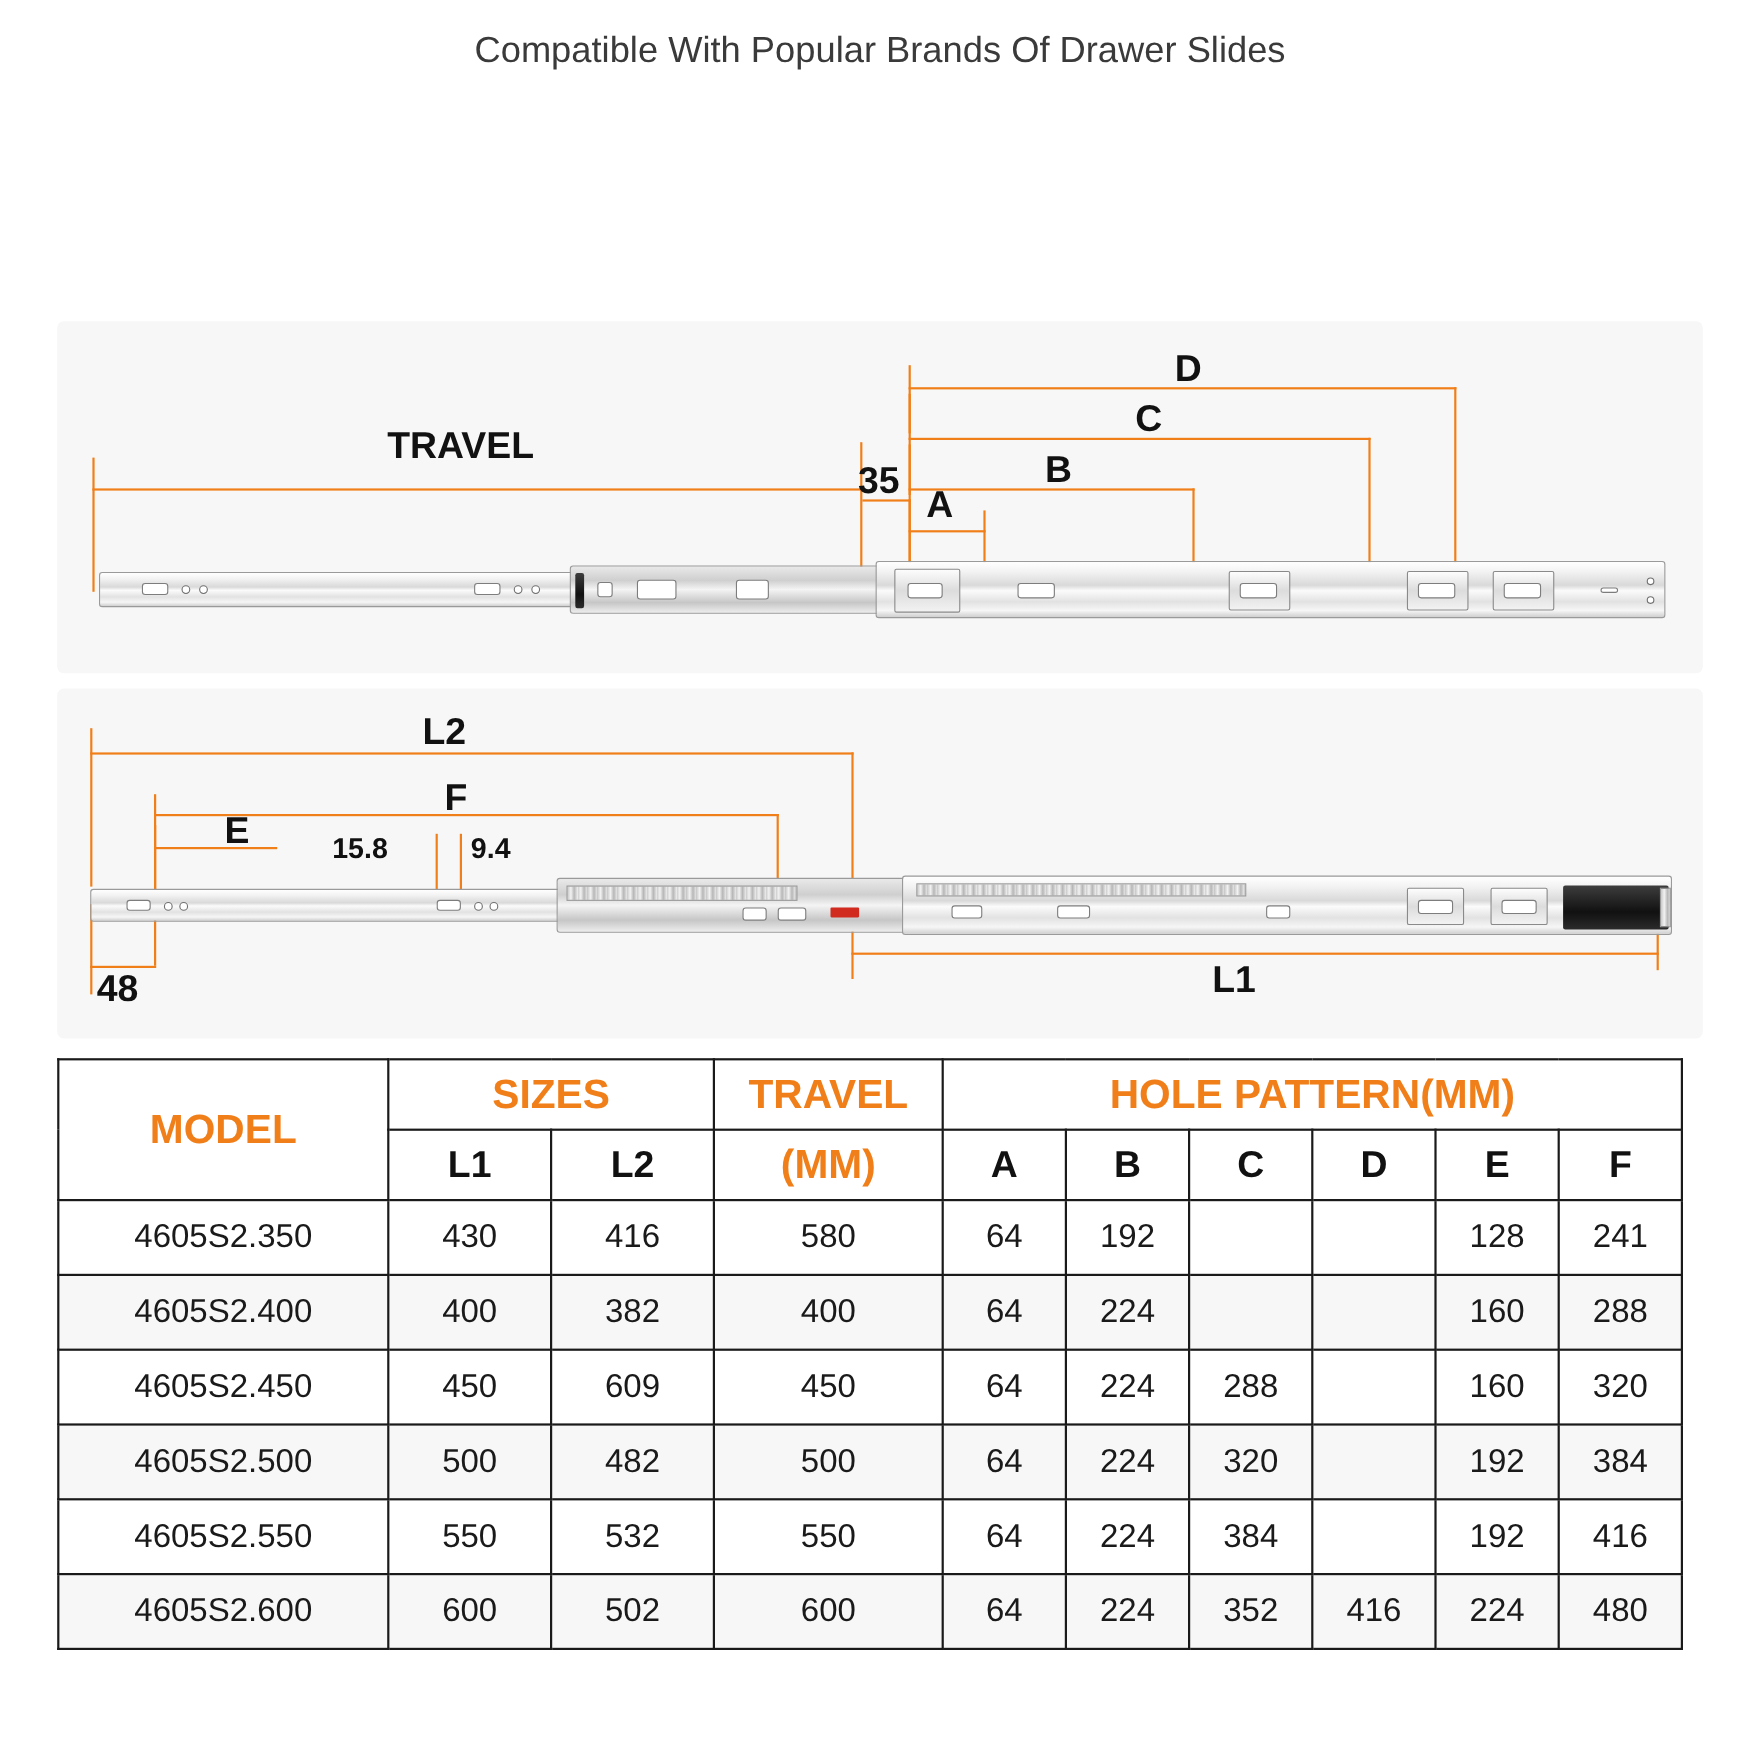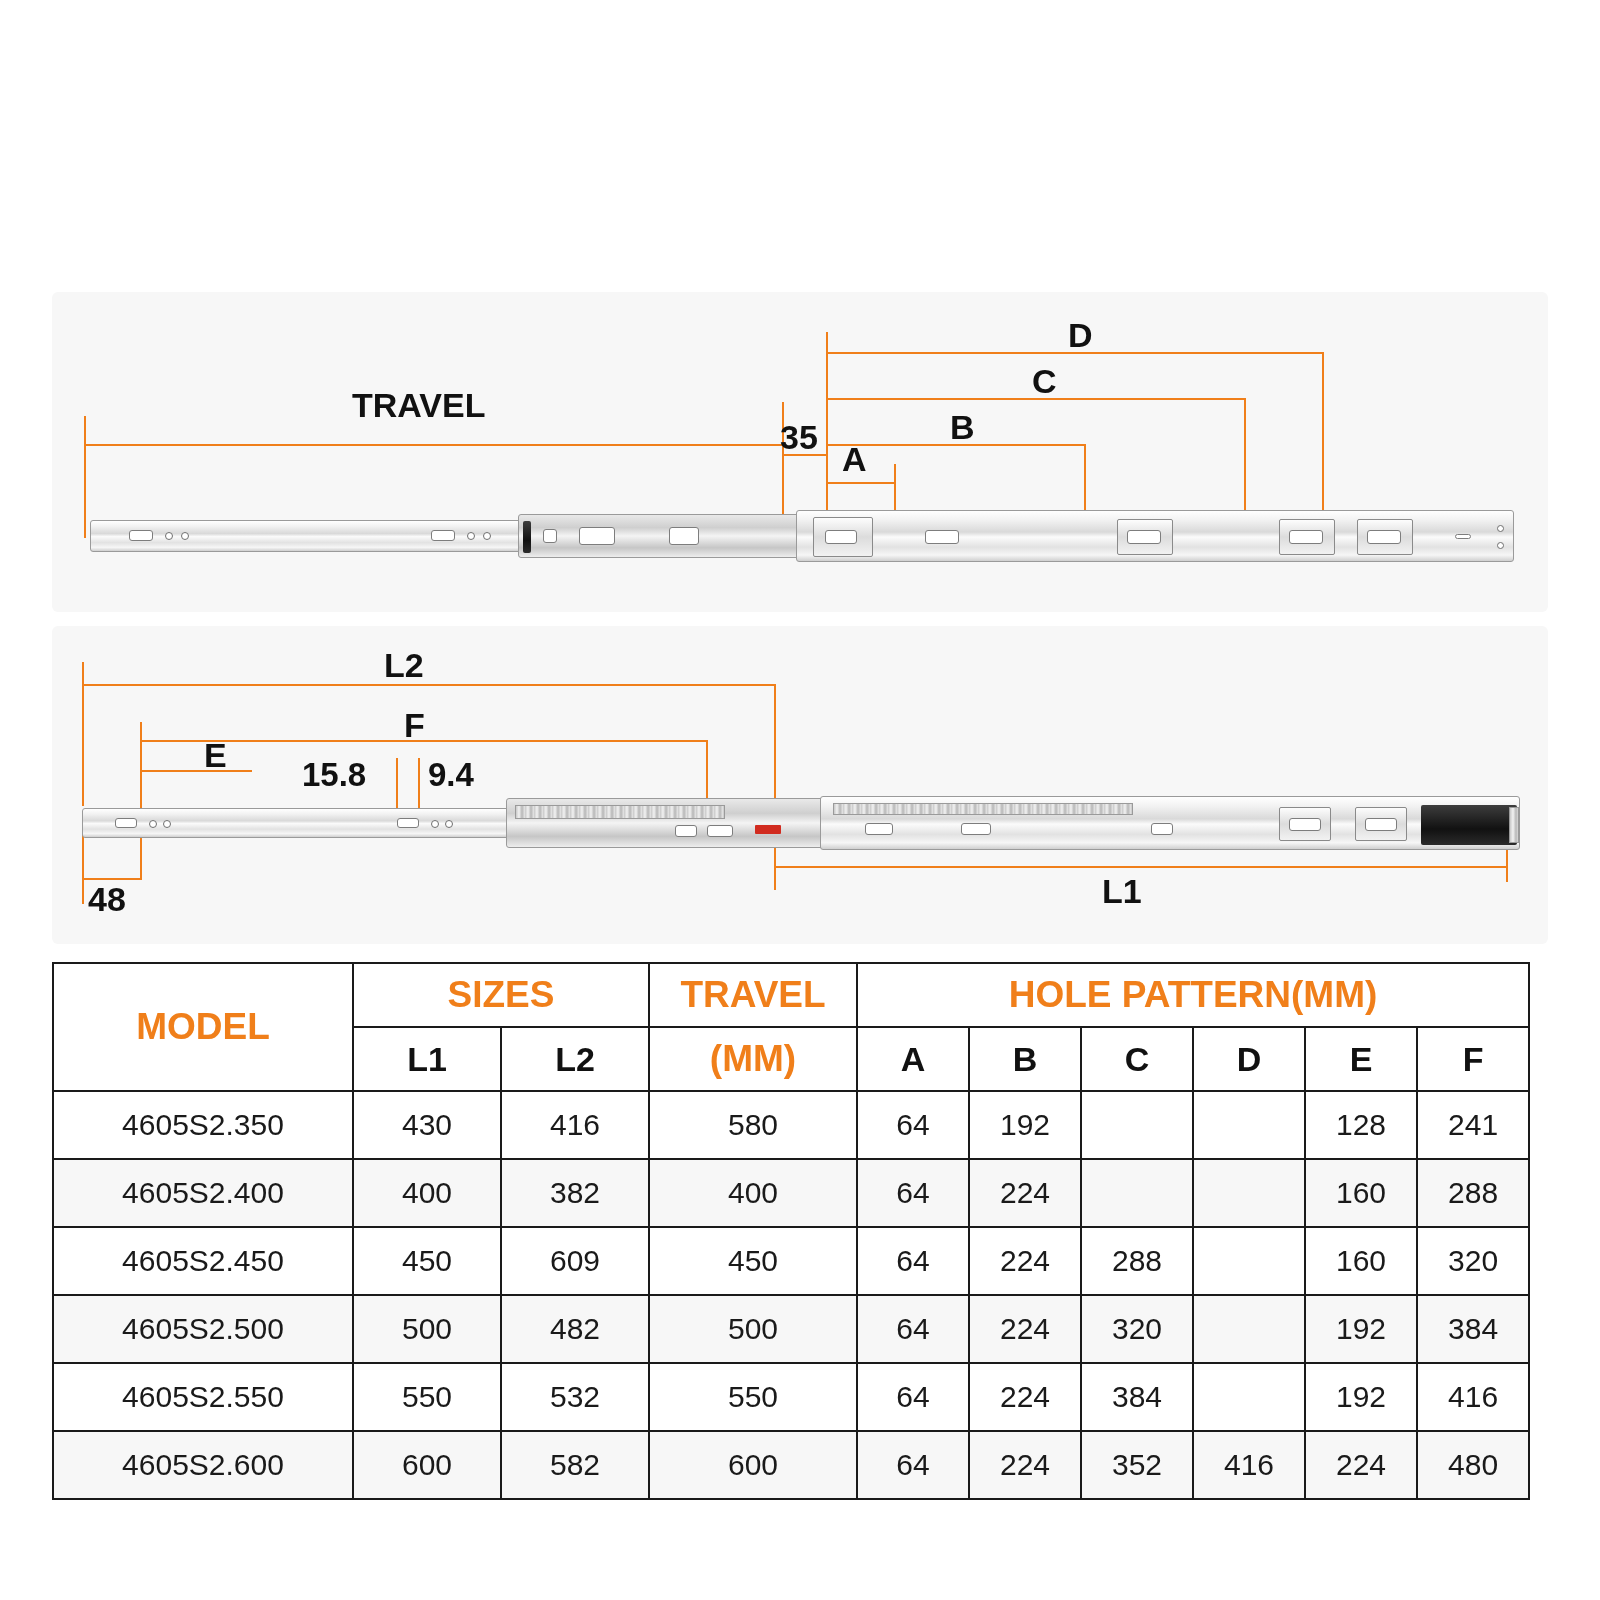--- a/index.html
+++ b/index.html
@@ -73,21 +73,21 @@
     background: #f07f1a;
   }
   .dim-label {
     position: absolute;
     font-size: 34px;
     font-weight: bold;
     color: #111;
     line-height: 1;
     white-space: nowrap;
   }
-  .dim-label.small { font-size: 33px; }
+  .dim-label.small { font-size: 26px; }
 
   
   .rail {
     position: absolute;
     border-radius: 3px;
     background: linear-gradient(to bottom,
         #ffffff 0%, #f2f2f2 18%, #d9d9d9 42%,
         #fbfbfb 52%, #e2e2e2 72%, #f6f6f6 88%, #cfcfcf 100%);
     border: 1px solid #9a9a9a;
     box-sizing: border-box;
@@ -177,20 +177,21 @@
   .col-model { width: 300px; }
   .col-l { width: 148px; }
   .col-travel { width: 208px; }
   .col-hole { width: 112px; }
 </style>
 </head>
 <body>
 
 <div class="page">
 
+  <p class="subtitle">Compatible With Popular Brands Of Drawer Slides</p>
 
   <div class="panel" id="panel-top">
 
     <div class="dim-line-v abs" style="left:32px; top:124px; height:122px;"></div>
     <div class="dim-line-h abs" style="left:32px; top:152px; width:700px;"></div>
     <div class="dim-line-v abs" style="left:730px; top:110px; height:136px;"></div>
     <div class="dim-label" style="left:300px; top:96px;">TRAVEL</div>
 
     <div class="dim-line-h abs" style="left:732px; top:162px; width:44px;"></div>
     <div class="dim-line-v abs" style="left:774px; top:162px; height:78px;"></div>
@@ -397,21 +398,21 @@
         <td>64</td>
         <td>224</td>
         <td>384</td>
         <td></td>
         <td>192</td>
         <td>416</td>
       </tr>
       <tr>
         <td>4605S2.600</td>
         <td>600</td>
-        <td>582</td>
+        <td>502</td>
         <td>600</td>
         <td>64</td>
         <td>224</td>
         <td>352</td>
         <td>416</td>
         <td>224</td>
         <td>480</td>
       </tr>
     </tbody>
   </table>

